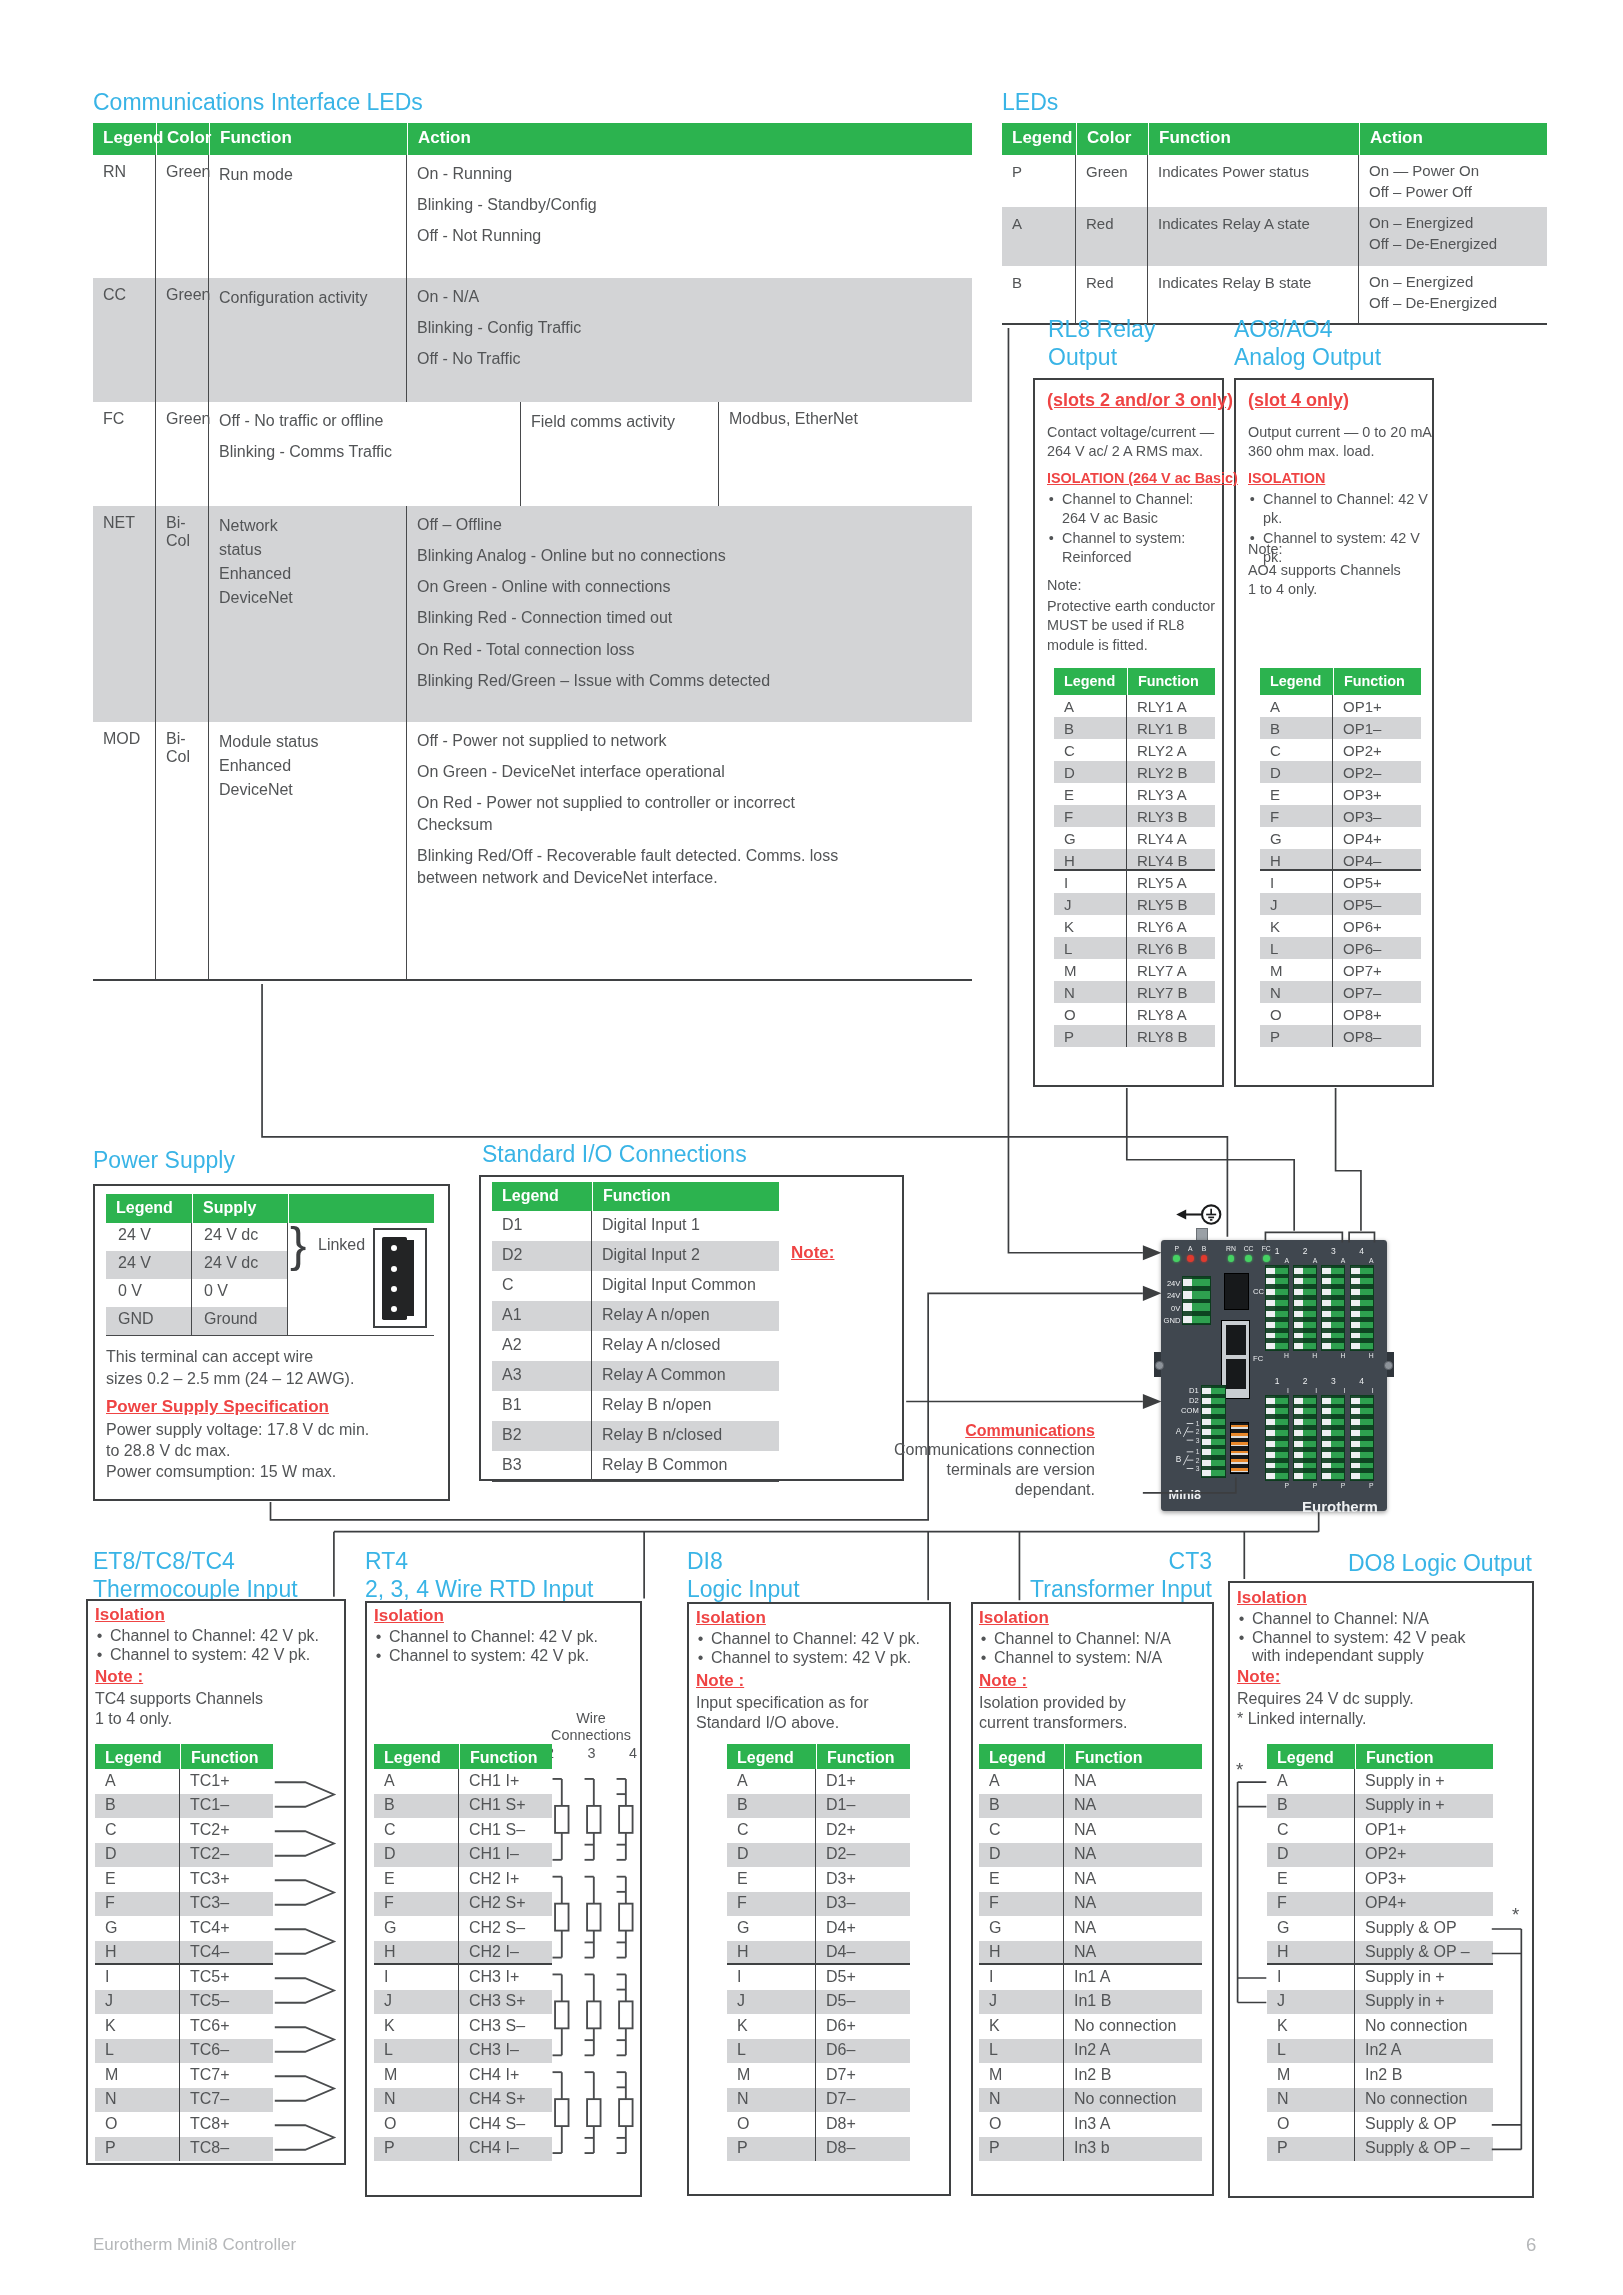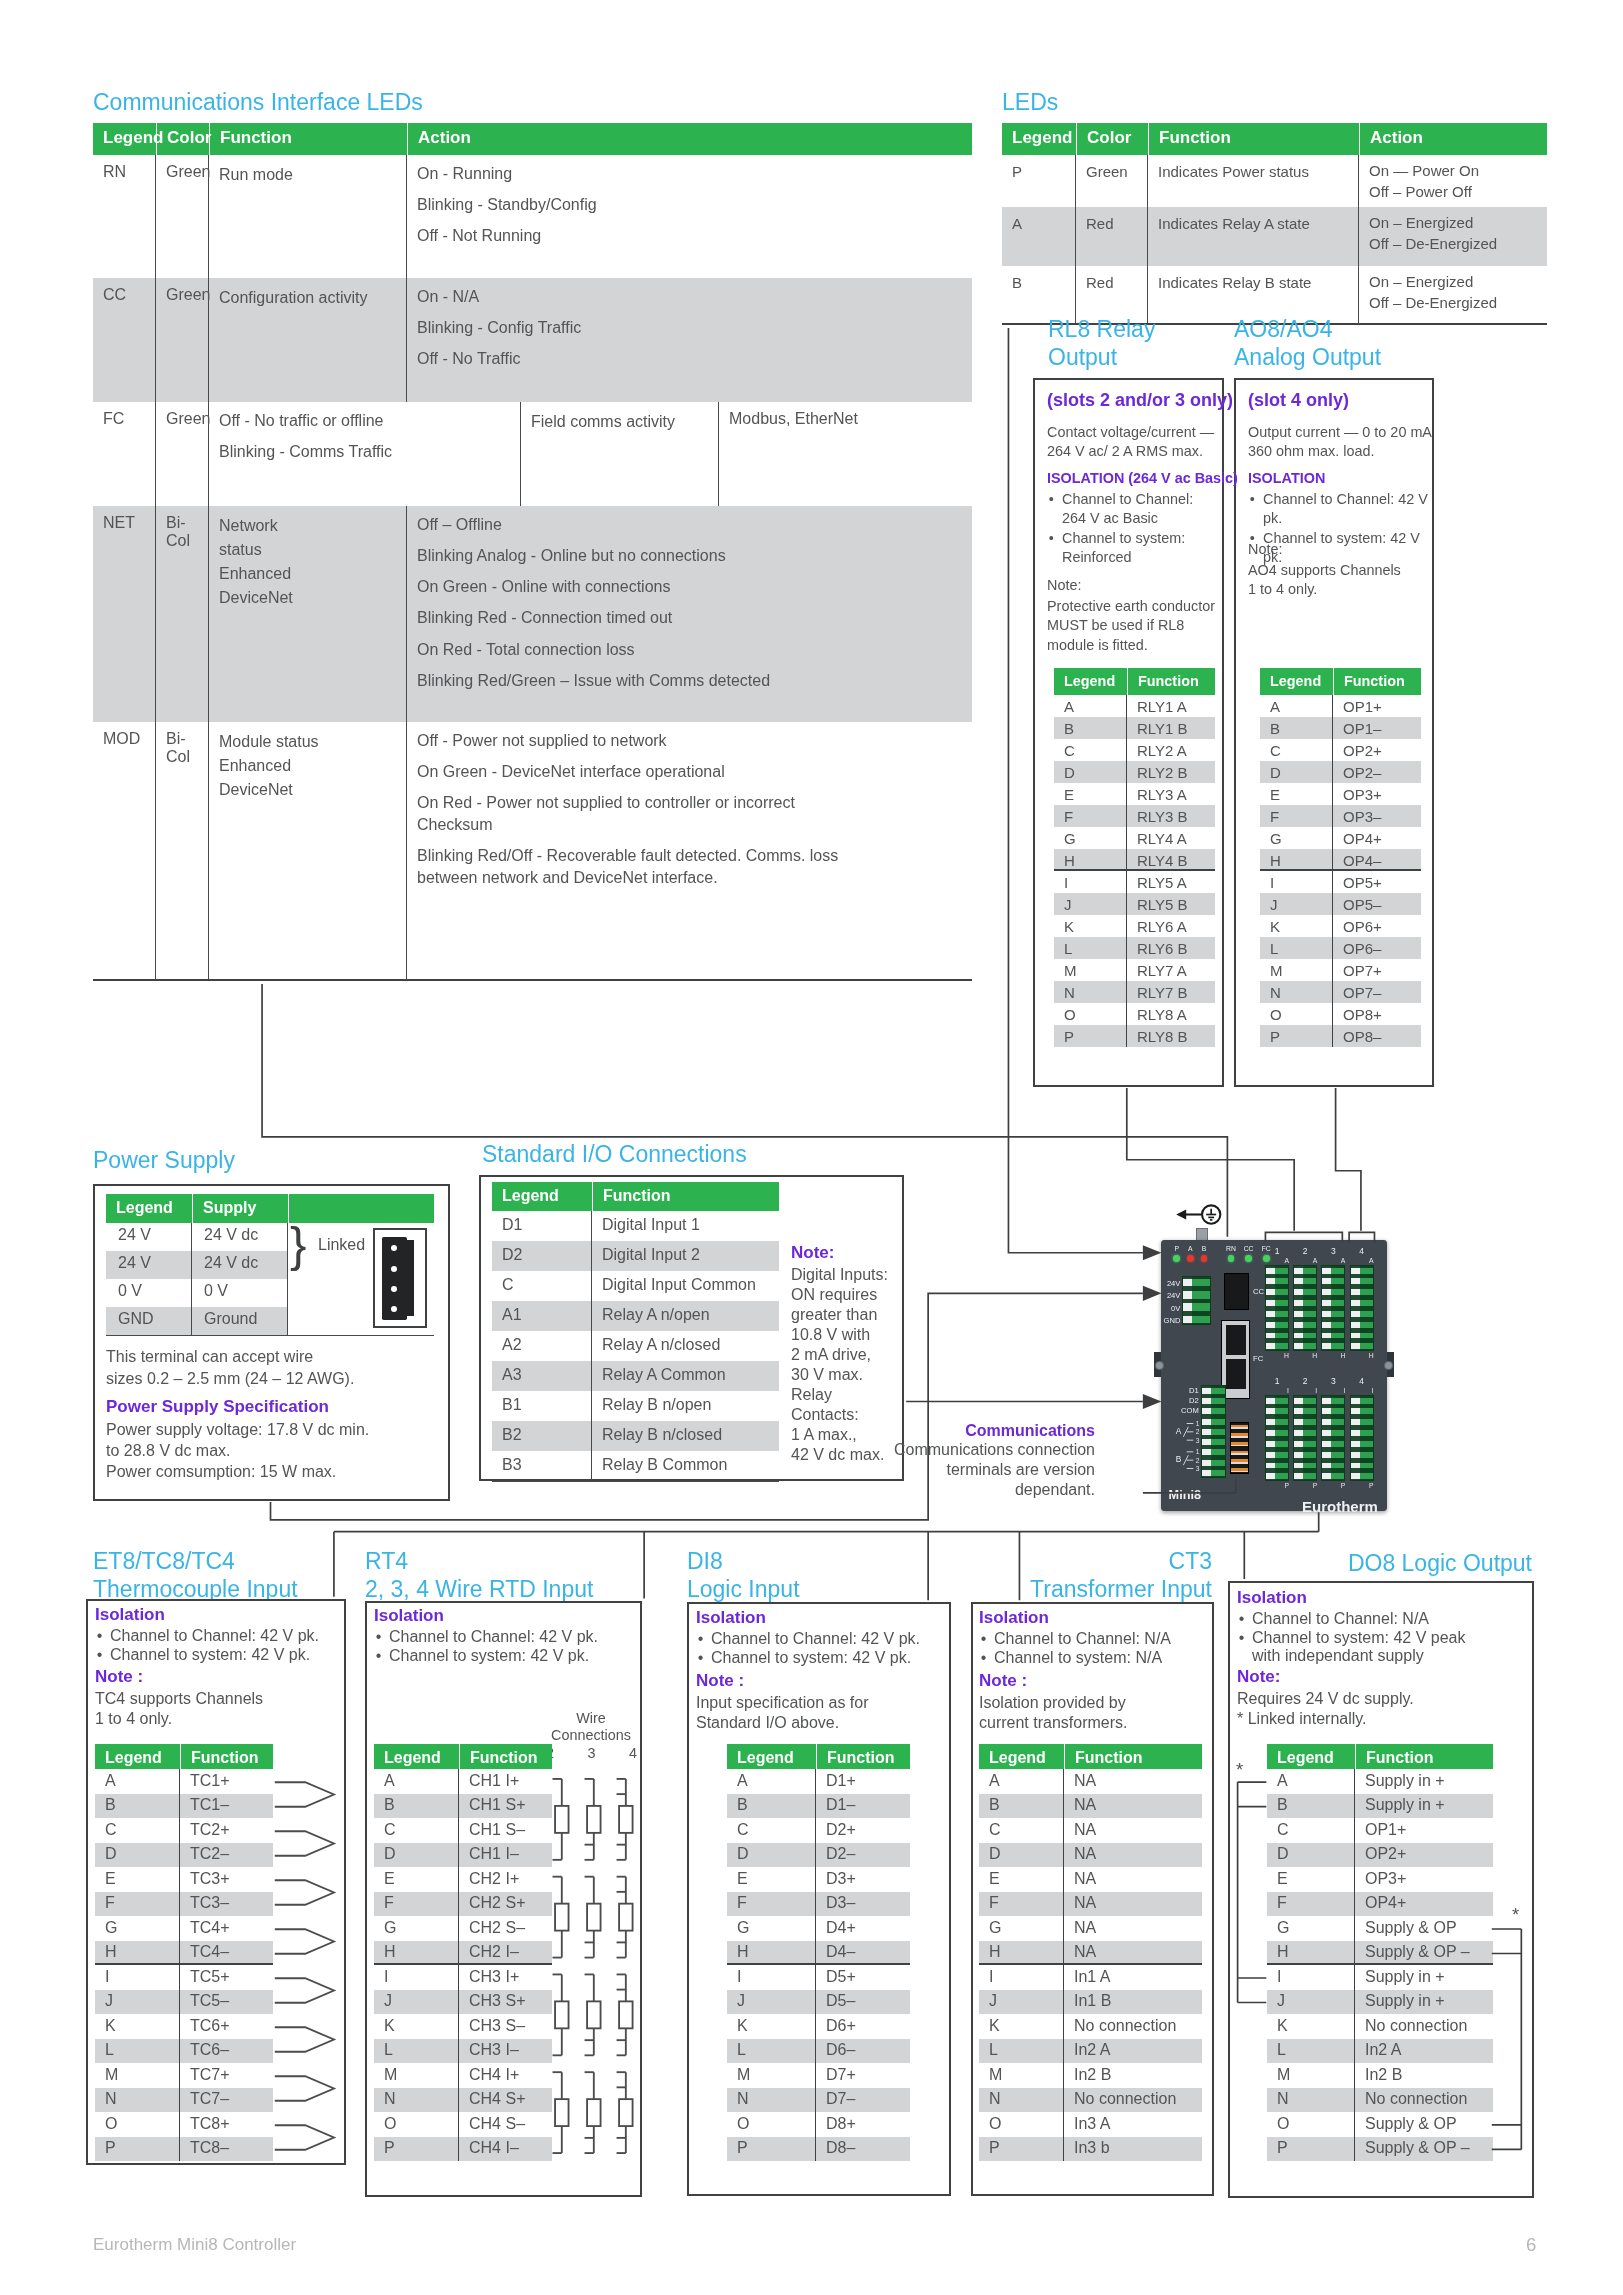--- a/index.html
+++ b/index.html
@@ -3,21 +3,21 @@
 <meta charset="utf-8">
 <style>
   * { box-sizing: border-box; margin: 0; padding: 0; }
   html,body { background:#e8e8e8; }
   body { font-family:"Liberation Sans", sans-serif; color:#525456; }
   #page { position:relative; width:1623px; height:2295px; background:#ffffff; margin:0 auto; overflow:hidden; }
   .abs { position:absolute; }
   .pre { white-space:pre-line; }
   .sec-title { font-size:23px; line-height:28px; color:#39b4e6; white-space:pre-line; }
   .right { text-align:right; }
-  .bold { font-weight:bold; color:#6d28d9; }
+  .bold { font-weight:bold; color:#ef4444;text-decoration:underline; }
 
   
   .gh { display:flex; background:#2cb34f; color:#fff; font-weight:bold; }
   .gh span { padding:5px 0 0 10px; border-left:1.7px solid #fff; height:100%; }
   .gh span:first-child { border-left:none; }
 
   
   .btable { font-size:16px; }
   .brow { display:flex; }
   .brow.shaded { background:#d3d4d6; }
@@ -490,30 +490,20 @@
       <div class="srow">
         <div class="sl2">B2</div>
         <div class="sf2">Relay B n/closed</div>
       </div>
       <div class="srow">
         <div class="sl2">B3</div>
         <div class="sf2">Relay B Common</div>
       </div>
     </div>
   <div class="abs bold" style="left:791px;top:1243px;font-size:17px;z-index:3;">Note:</div>
-  <div class="abs pre" style="left:791px;top:1265px;width:108px;font-size:16px;line-height:20px;z-index:3;">Digital Inputs:
-ON requires
-greater than
-10.8 V with
-2 mA drive,
-30 V max.
-Relay
-Contacts:
-1 A max.,
-42 V dc max.</div>
 
   <div class="abs right" style="left:892px;top:1422px;width:203px;z-index:3;">
     <div class="bold" style="font-size:16px;">Communications</div>
     <div class="pre" style="font-size:16px;line-height:20px;">Communications connection
 terminals are version
 dependant.</div>
   </div>
 
   <div class="abs" style="left:1196px;top:1228px;width:12px;height:13.5px;background:#9aa0a6;border:0.8px solid #6b7075;z-index:3;"></div>
   <svg class="abs" style="left:1174px;top:1202px;width:51px;height:25px;z-index:4;" viewBox="0 0 60 30">

